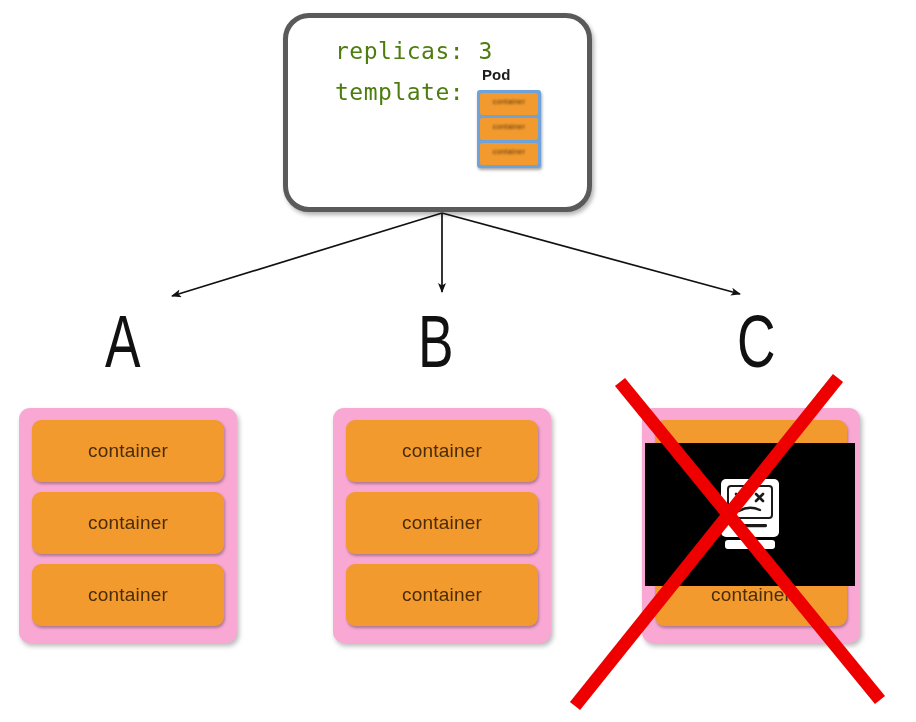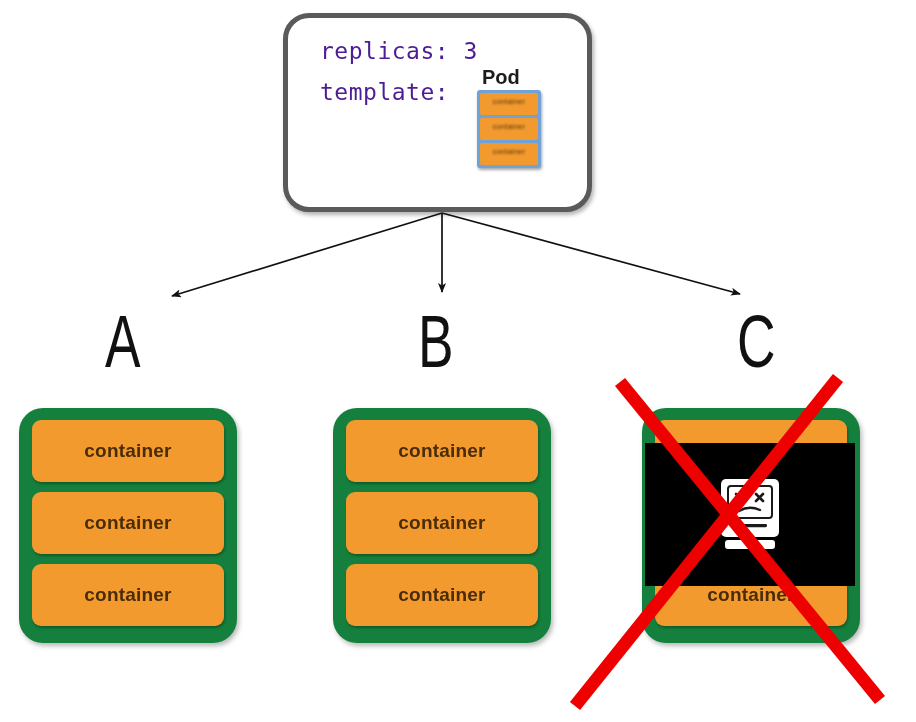--- a/index.html
+++ b/index.html
@@ -29,41 +29,42 @@
     box-sizing: border-box;
     border: 5px solid #5a5a5a;
     border-radius: 26px;
     background: #ffffff;
     box-shadow: 2px 3px 4px rgba(0,0,0,0.30);
   }
   .spec-line {
     position: absolute;
     font-family: "DejaVu Sans Mono", "Liberation Mono", monospace;
     font-size: 23px;
-    color: #4c1d95;
+    color: #4d7c0f;
     letter-spacing: 0.5px;
     white-space: pre;
+    margin-left: 15px;
   }
   .spec-replicas { left: 32px; top: 20px; }
   .spec-template { left: 32px; top: 61px; }
 
   
   .mini-pod-wrap {
     position: absolute;
     left: 182px;
     top: 48px;
     width: 84px;
     height: 140px;
   }
   .mini-pod-label {
     position: absolute;
     left: 12px;
     top: 0px;
     font-family: "Liberation Sans", sans-serif;
-    font-size: 20px;
+    font-size: 15px;
     font-weight: 700;
     color: #1c1c1c;
   }
   .mini-pod {
     position: absolute;
     left: 7px;
     top: 24px;
     width: 64px;
     height: 78px;
     box-sizing: border-box;
@@ -112,25 +113,24 @@
     transform-origin: left center;
     line-height: 1;
   }
 
   
   .pod {
     position: absolute;
     width: 218px;
     height: 235px;
     box-sizing: border-box;
-    background: #15803d;
-    border-radius: 24px;
+    background: #f9a8d4;
+    border-radius: 11px;
     padding: 12px 13px;
     box-shadow: 2px 3px 5px rgba(0,0,0,0.28);
-    font-weight: bold;
   }
   .pod-container {
     height: 62px;
     margin-bottom: 10px;
     background: #f29a2e;
     border-radius: 9px;
     box-shadow: 1px 2px 3px rgba(0,0,0,0.30);
     display: flex;
     align-items: center;
     justify-content: center;

